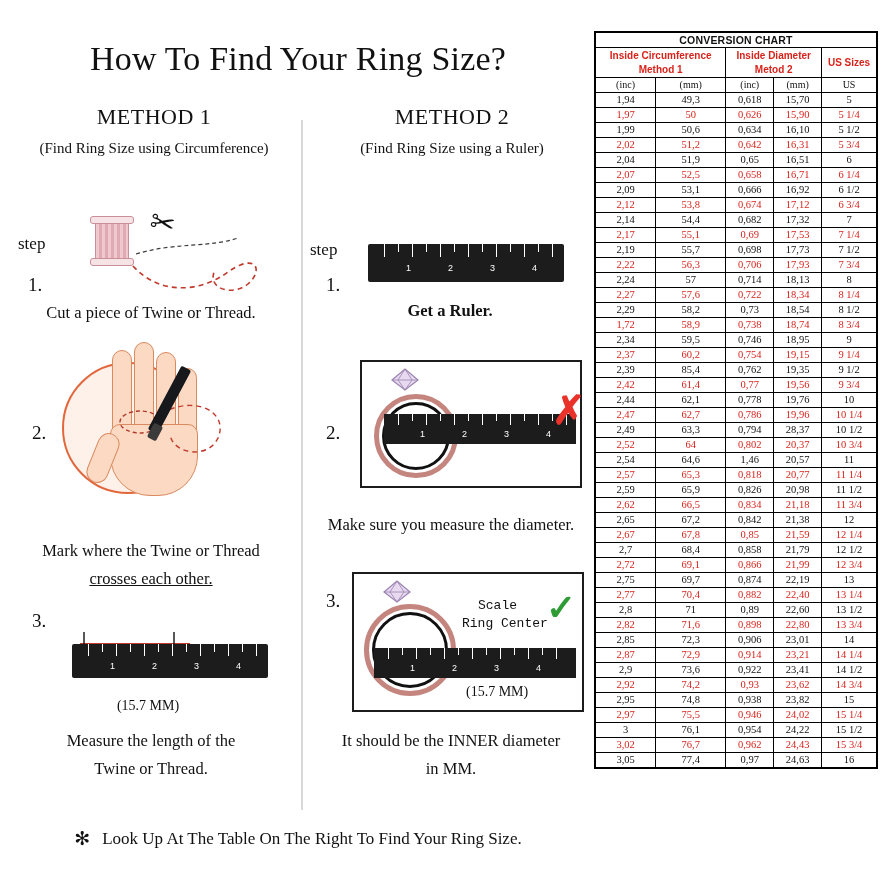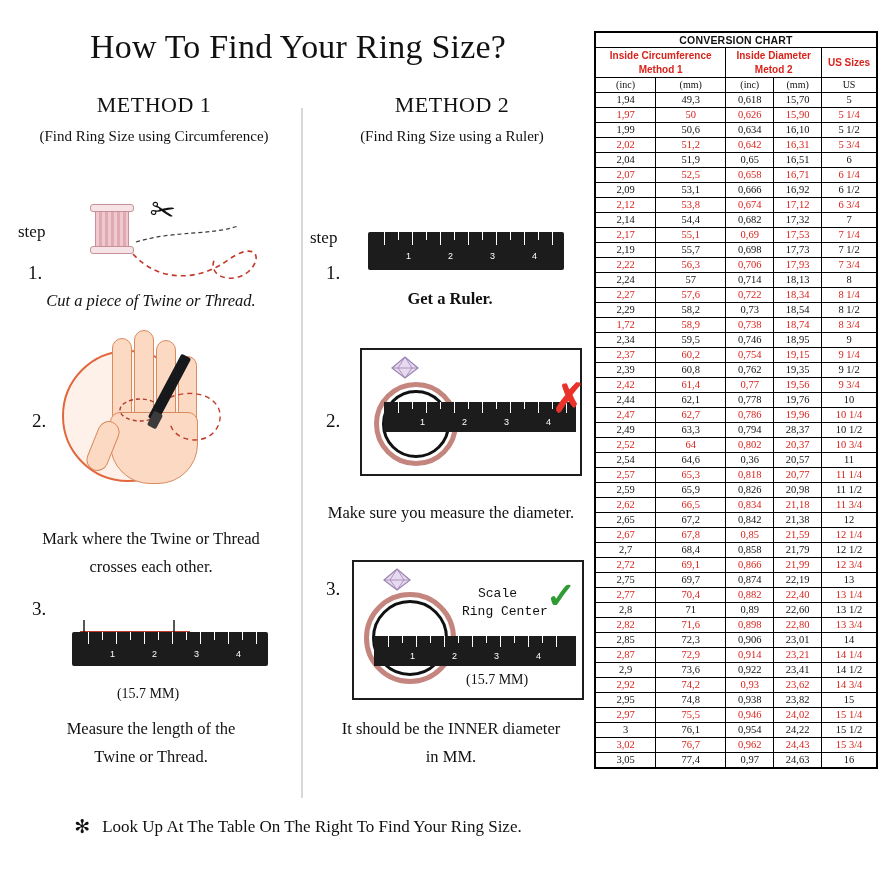--- a/index.html
+++ b/index.html
@@ -16,21 +16,21 @@
   }
   .page {
     position: relative;
     width: 886px;
     height: 895px;
   }
 
   
   .left {
     position: absolute;
-    left: 0; top: 0;
+    left: 0; top: 12px;
     width: 596px;
     height: 883px;
   }
   .main-title {
     position: absolute;
     left: 0; top: 28px;
     width: 596px;
     text-align: center;
     font-size: 34px;
     font-family: "Liberation Serif", serif;
@@ -252,21 +252,21 @@
       <div class="spool" style="left:95px; top:208px; width:34px; height:42px;"></div>
       <div class="spool-cap" style="left:90px; top:204px; width:44px; height:8px;"></div>
       <div class="spool-cap" style="left:90px; top:246px; width:44px; height:8px;"></div>
       <svg style="position:absolute; left:88px; top:196px;" width="190" height="92">
         <path d="M45,58 C70,86 110,86 140,64 C168,44 176,62 160,76 C146,88 120,82 126,64" fill="none" stroke="#c0392b" stroke-width="1.6" stroke-dasharray="5,4"></path>
         <path d="M48,46 C88,34 120,40 150,30" fill="none" stroke="#3a3a3a" stroke-width="1.2" stroke-dasharray="4,3"></path>
       </svg>
       <div class="scissors" style="left:150px; top:196px;">✂</div>
     </div>
 
-    <div class="cap" style="left:8px; top:290px; width:286px;font-style:italic;">Cut a piece of  Twine or Thread.</div>
+    <div class="cap" style="left:8px; top:290px; width:286px;">Cut a piece of  Twine or Thread.</div>
 
     <div class="step-num" style="left:32px; top:410px;">2.</div>
 
     <div>
       <div class="hand-circle" style="left:62px; top:350px; width:132px; height:132px;"></div>
 
       <div class="finger" style="left:112px; top:338px; width:20px; height:86px;"></div>
       <div class="finger" style="left:134px; top:330px; width:20px; height:96px;"></div>
       <div class="finger" style="left:156px; top:340px; width:20px; height:88px;"></div>
       <div class="finger" style="left:178px; top:356px; width:19px; height:74px;"></div>
@@ -279,21 +279,21 @@
       </svg>
       <svg style="position:absolute; left:148px; top:372px;" width="110" height="86">
         <path d="M6,34 C42,8 82,26 70,54 C60,76 24,70 22,50" fill="none" stroke="#c0392b" stroke-width="1.4" stroke-dasharray="5,4"></path>
       </svg>
 
       <div class="pen" style="left:164px; top:352px; width:11px; height:72px; transform:rotate(28deg);"></div>
       <div class="pen" style="left:150px; top:412px; width:10px; height:16px; transform:rotate(28deg); background:#3b3b3b;"></div>
     </div>
 
     <div class="cap" style="left:8px; top:528px; width:286px;">Mark where the Twine or Thread</div>
-    <div class="cap" style="left:8px; top:556px; width:286px;">crosses each other.</div>
+    <div class="cap" style="left:8px; top:556px; width:286px;text-decoration:underline;">crosses each other.</div>
 
     <div class="step-num" style="left:32px; top:598px;">3.</div>
 
     <div>
 
       <svg style="position:absolute; left:78px; top:618px;" width="120" height="20">
         <path d="M2,14 L112,14" stroke="#c0392b" stroke-width="2"></path>
         <path d="M6,2 L6,16" stroke="#111" stroke-width="1.4"></path>
         <path d="M96,2 L96,16" stroke="#111" stroke-width="1.4"></path>
       </svg>
@@ -569,21 +569,21 @@
           </tr>
           <tr class="red">
             <td>2,37</td>
             <td>60,2</td>
             <td>0,754</td>
             <td>19,15</td>
             <td>9 1/4</td>
           </tr>
           <tr>
             <td>2,39</td>
-            <td>60,8</td>
+            <td>85,4</td>
             <td>0,762</td>
             <td>19,35</td>
             <td>9 1/2</td>
           </tr>
           <tr class="red">
             <td>2,42</td>
             <td>61,4</td>
             <td>0,77</td>
             <td>19,56</td>
             <td>9 3/4</td>
@@ -612,21 +612,21 @@
           <tr class="red">
             <td>2,52</td>
             <td>64</td>
             <td>0,802</td>
             <td>20,37</td>
             <td>10 3/4</td>
           </tr>
           <tr>
             <td>2,54</td>
             <td>64,6</td>
-            <td>0,36</td>
+            <td>1,46</td>
             <td>20,57</td>
             <td>11</td>
           </tr>
           <tr class="red">
             <td>2,57</td>
             <td>65,3</td>
             <td>0,818</td>
             <td>20,77</td>
             <td>11 1/4</td>
           </tr>

